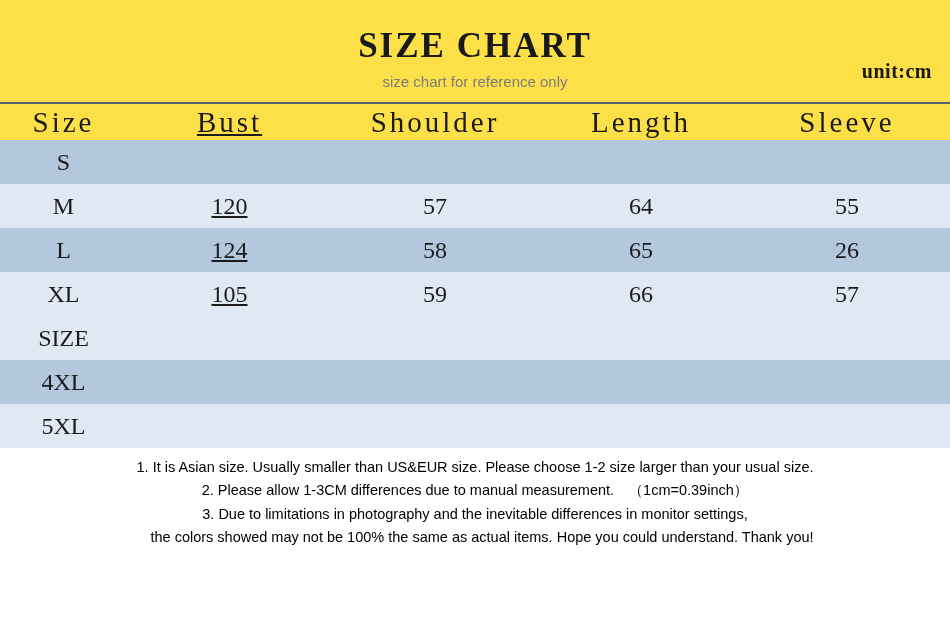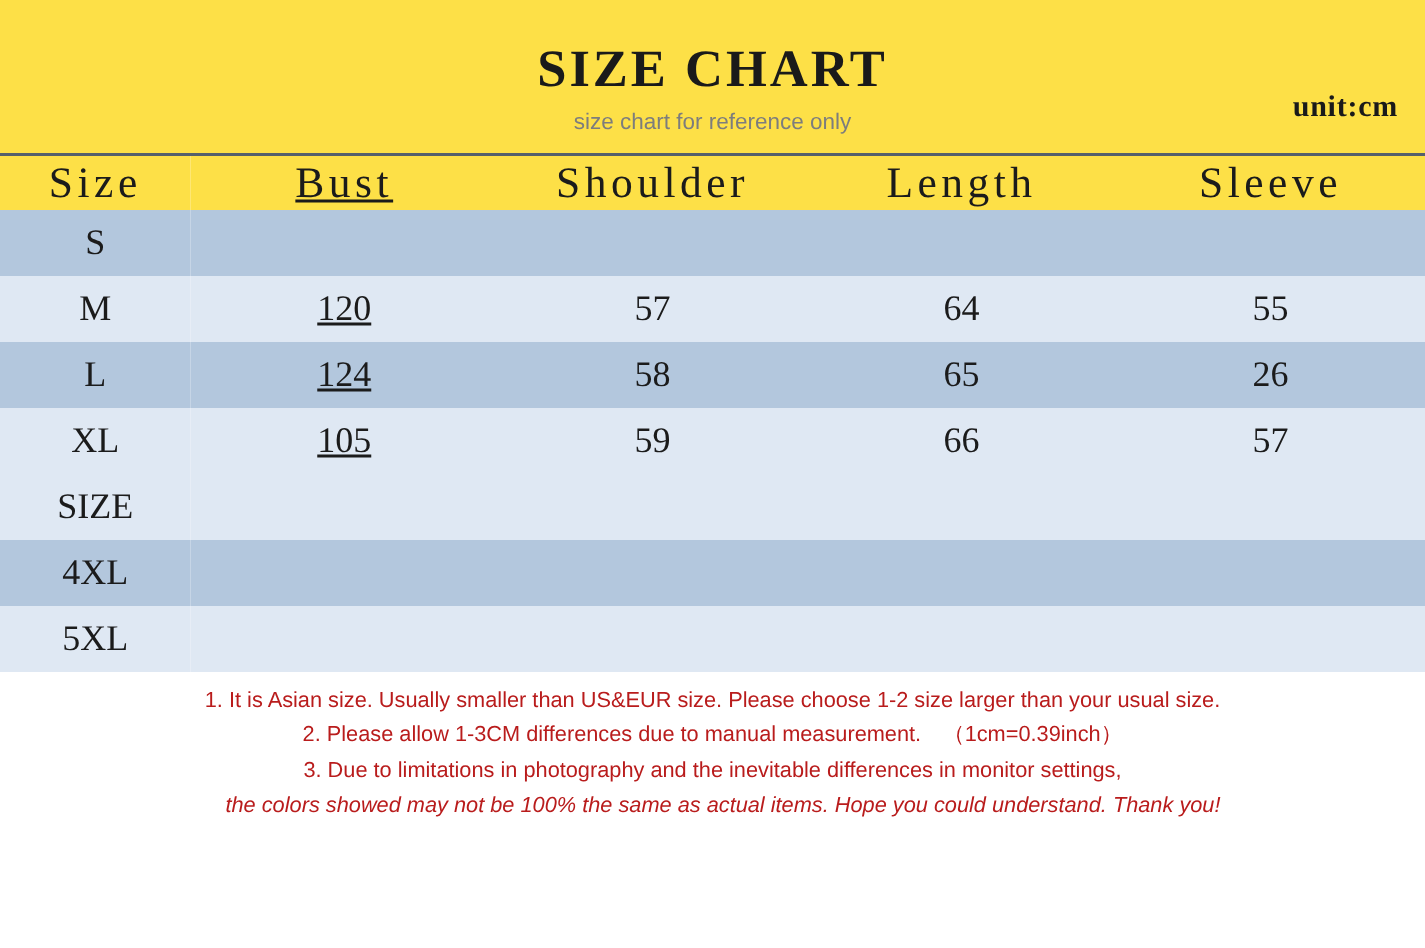--- a/index.html
+++ b/index.html
@@ -93,32 +93,31 @@
   td.col-sleeve { width: 206px; }
 
   
   .notes {
     padding: 8px 0 0 0;
     background: #ffffff;
   }
   .note {
     font-family: "Liberation Sans", sans-serif;
     font-size: 14.5px;
-    color: #b91c1c;
+    color: #000000;
     line-height: 1.62;
     white-space: nowrap;
     text-align: center;
   }
   .note-inner {
     display: inline-block;
     text-align: left;
   }
   .note-3b {
     padding-left: 14px;
-    font-style: italic;
   }
 </style>
 </head>
 <body>
 
 <div class="page">
 
   <div class="header">
     <div class="title">SIZE CHART</div>
     <div class="subtitle">size chart for reference only</div>

